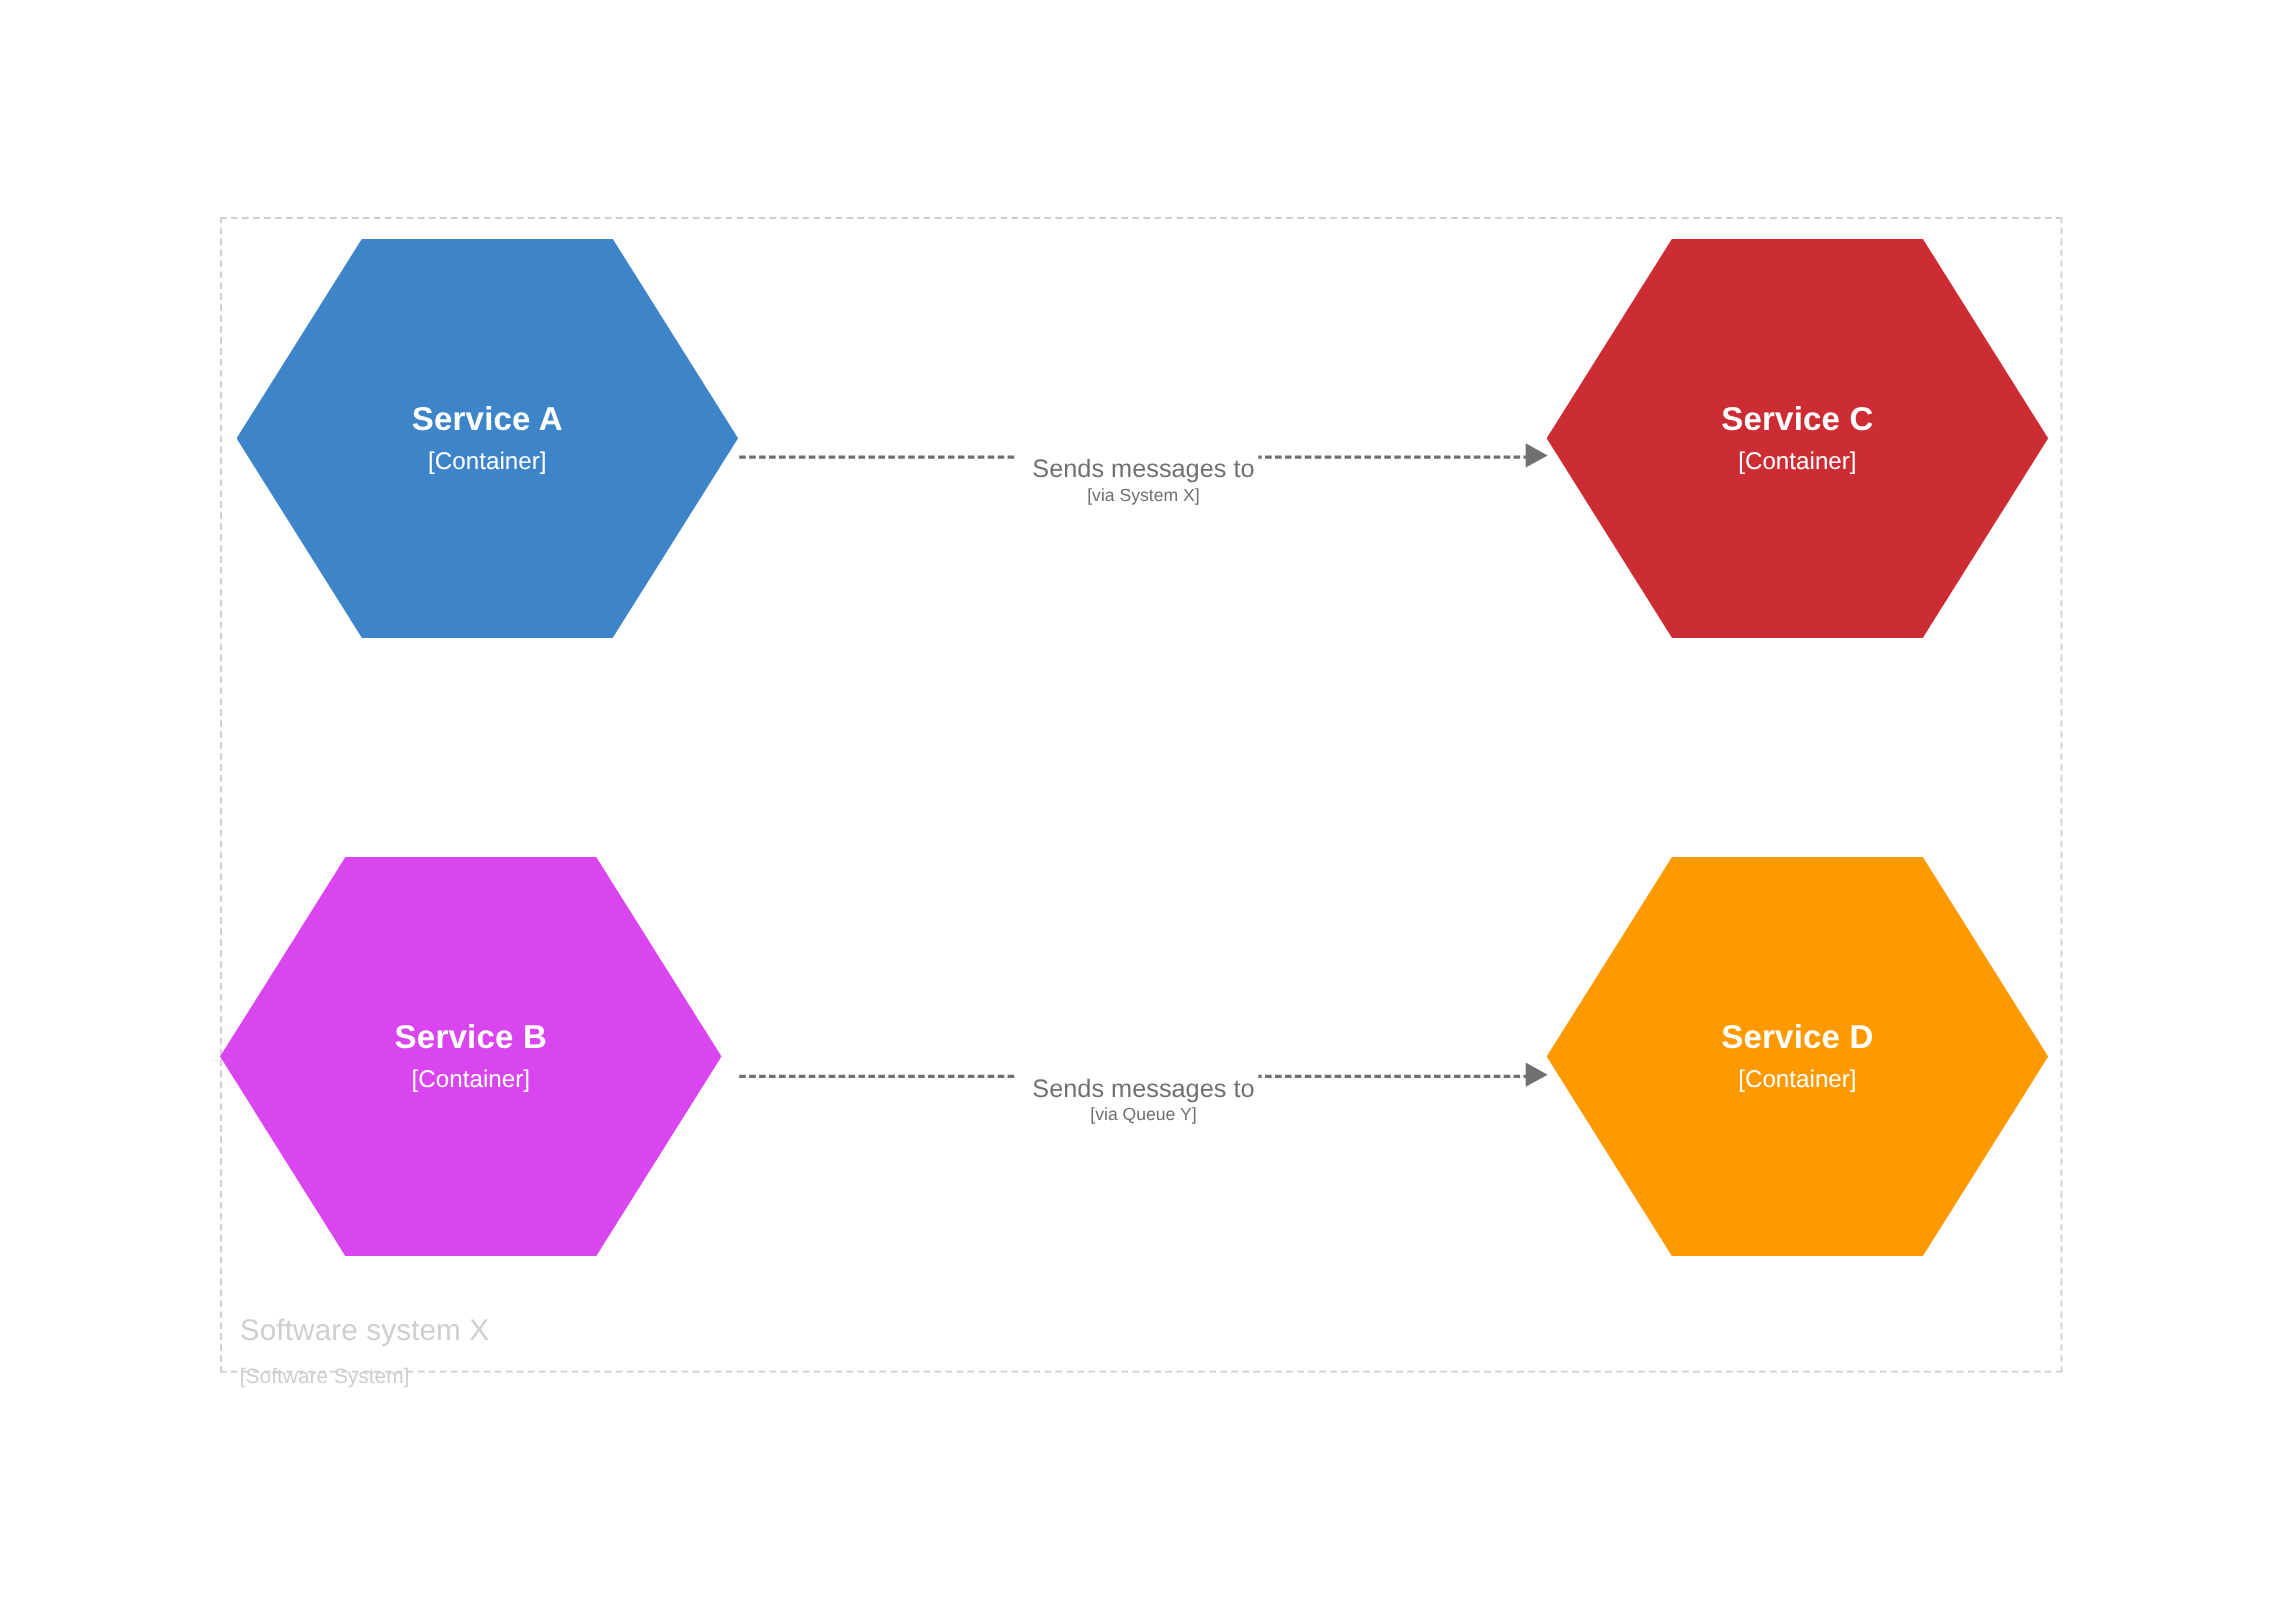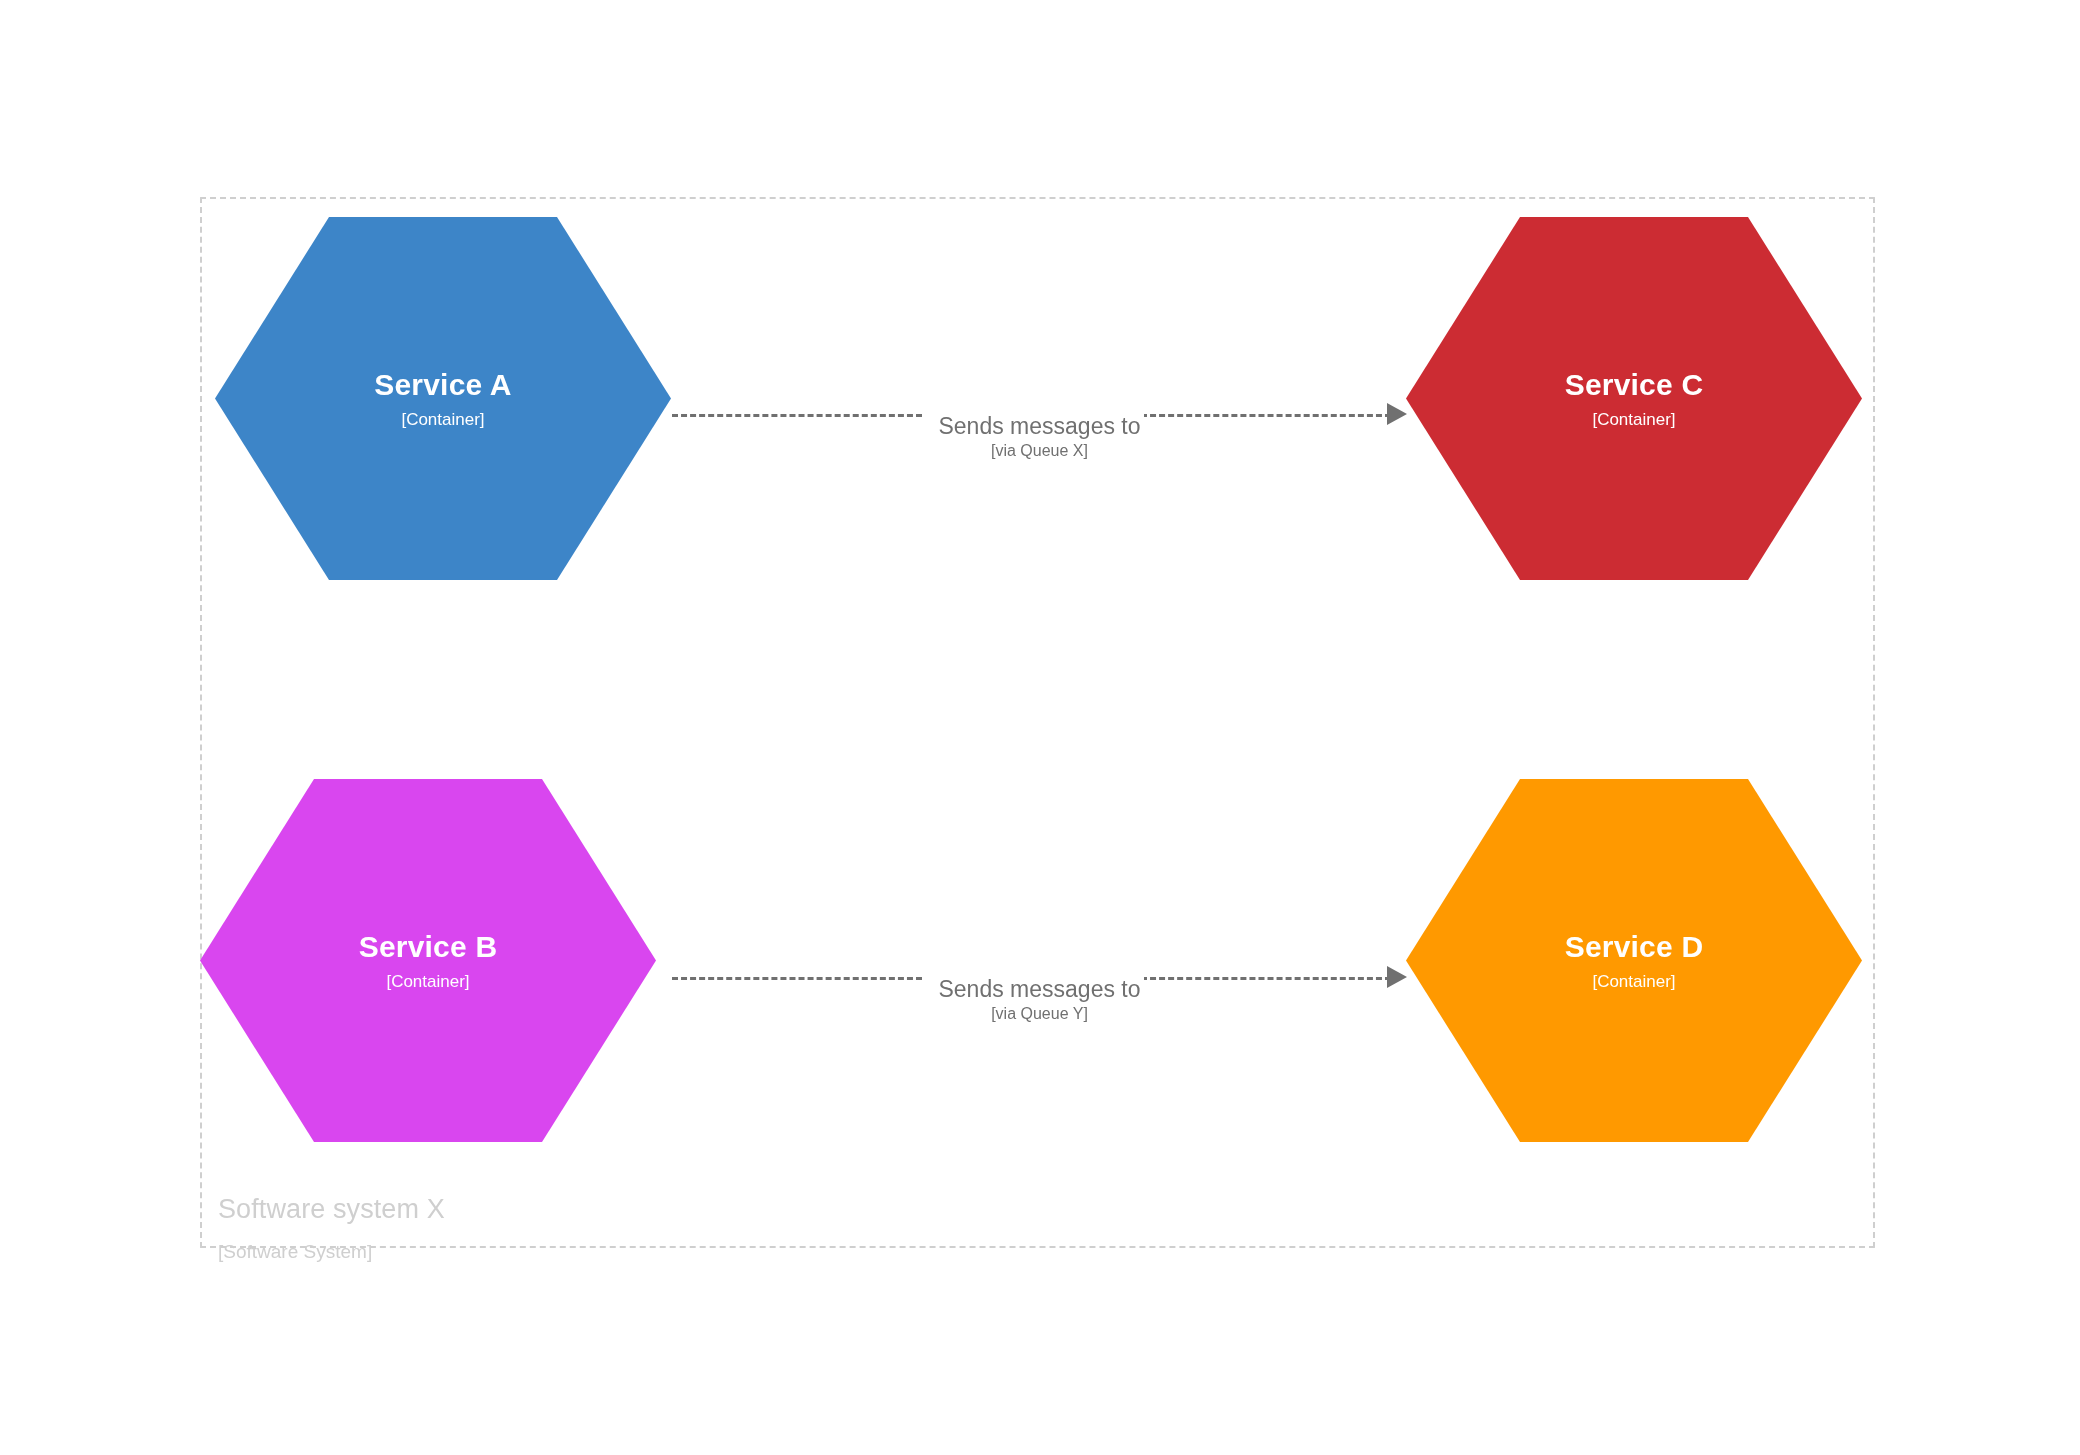--- a/index.html
+++ b/index.html
@@ -58,21 +58,21 @@
     display:block;
     color:#ffffff;
     font-size:30px;
     font-weight:700;
     line-height:1.0;
     letter-spacing:0.2px;
   }
   .node .n-type{
     display:block;
     color:#ffffff;
-    font-size:17px;
+    font-size:22px;
     font-weight:400;
     line-height:1.0;
     margin-top:11px;
   }
 
   #node-a{left:215px; top:217px;  background:#3d85c8;}
   #node-c{left:1406px;top:217px;  background:#cc2c33;}
   #node-b{left:200px; top:779px;  background:#d946ef;}
   #node-d{left:1406px;top:779px;  background:#ff9900;}
 
@@ -170,21 +170,21 @@
     <span class="n-name">Service D</span>
     <span class="n-type">[Container]</span>
   </div>
 
   <div class="rel" id="rel-1">
     <div class="seg left"></div>
     <div class="seg right"></div>
     <div class="arrowhead"></div>
     <div class="rel-labels">
       <span class="r-desc">Sends messages to</span>
-      <span class="r-tech">[via Queue X]</span>
+      <span class="r-tech">[via System X]</span>
     </div>
   </div>
 
   <div class="rel" id="rel-2">
     <div class="seg left"></div>
     <div class="seg right"></div>
     <div class="arrowhead"></div>
     <div class="rel-labels">
       <span class="r-desc">Sends messages to</span>
       <span class="r-tech">[via Queue Y]</span>

